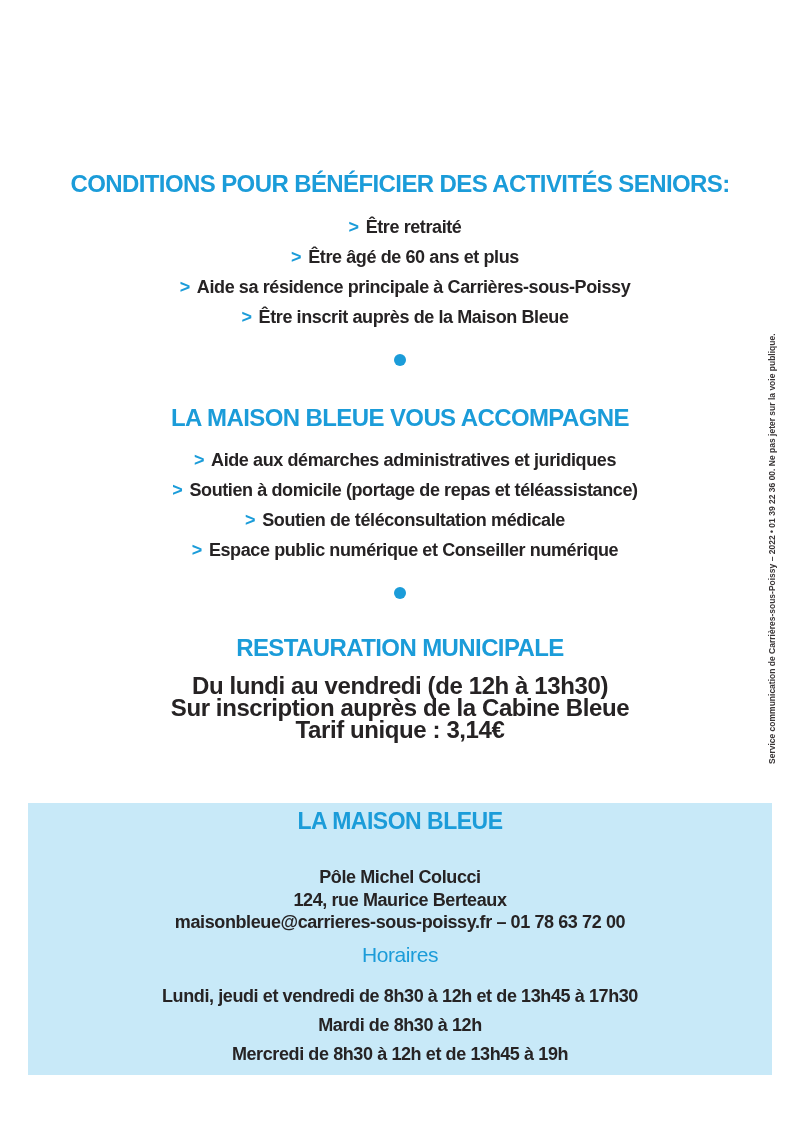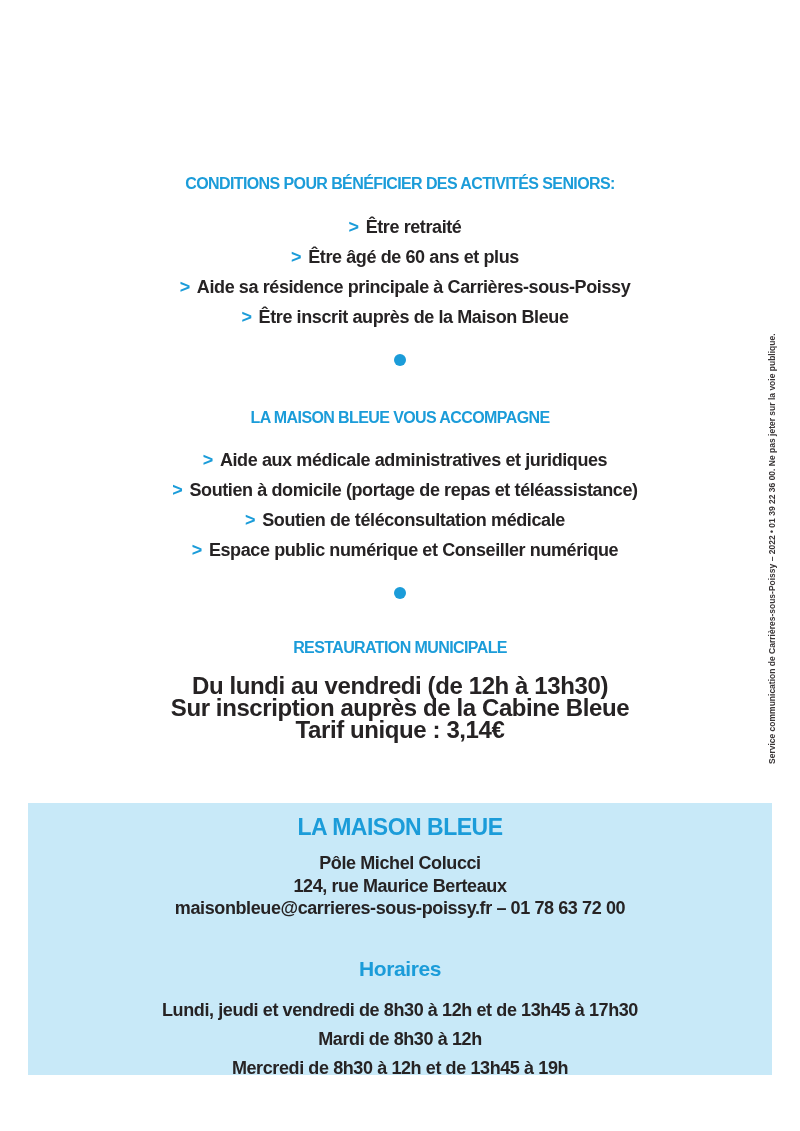--- a/index.html
+++ b/index.html
@@ -13,21 +13,21 @@
     width:800px;height:1131px;
     position:relative;
     font-family:"Liberation Sans","DejaVu Sans",sans-serif;
     color:var(--ink);
     overflow:hidden;
   }
   .page{position:absolute;inset:0;background:#fff;}
   .main{padding-top:170px;text-align:center;letter-spacing:-0.2px;}
   .section-title{
     color:var(--accent);
-    font-size:16px;
+    font-size:24px;
     font-weight:bold;
     letter-spacing:-0.6px;
     line-height:28px;
     margin:0 40px 14px;
   }
   .list .item{
     font-size:18px;
     line-height:30px;
     font-weight:bold;
     letter-spacing:-0.4px;
@@ -50,42 +50,42 @@
     line-height:22px;
     font-weight:bold;
     letter-spacing:-0.4px;
   }
   .contact-box{
     position:absolute;
     left:28px;top:803px;
     width:744px;height:272px;
     background:var(--box-bg);
     text-align:center;
-    padding-top:10px;
+    padding-top:4px;
   }
   .contact-box .box-title{
     color:var(--accent);
     font-size:23px;
     font-weight:bold;
     letter-spacing:-0.5px;
     line-height:28px;
   }
-  .address{margin-top:11px;}
+  .address{margin-top:31px;}
   .address .line{
     font-size:18px;
     font-weight:bold;
     letter-spacing:-0.4px;
     line-height:22.5px;
   }
   .hours-title{
     color:var(--accent);
     font-size:21px;
-    font-weight:bold;
+    font-weight:normal;
     letter-spacing:-0.4px;
-    margin-top:36px;
+    margin-top:8px;
     line-height:26px;
   }
   .hours{margin-top:14px;}
   .hours .line{
     font-size:18px;
     font-weight:bold;
     letter-spacing:-0.4px;
     line-height:29px;
   }
   .side-note{
@@ -121,21 +121,21 @@
         <div class="item"><span class="chev">&gt;</span><span>Aide sa résidence principale à Carrières-sous-Poissy</span></div>
         <div class="item"><span class="chev">&gt;</span><span>Être inscrit auprès de la Maison Bleue</span></div>
       </div>
     </section>
 
     <div class="sep-dot"></div>
 
     <section>
       <h2 class="section-title title-2">LA MAISON BLEUE VOUS ACCOMPAGNE</h2>
       <div class="list">
-        <div class="item"><span class="chev">&gt;</span><span>Aide aux médicale administratives et juridiques</span></div>
+        <div class="item"><span class="chev">&gt;</span><span>Aide aux démarches administratives et juridiques</span></div>
         <div class="item"><span class="chev">&gt;</span><span>Soutien à domicile (portage de repas et téléassistance)</span></div>
         <div class="item"><span class="chev">&gt;</span><span>Soutien de téléconsultation médicale</span></div>
         <div class="item"><span class="chev">&gt;</span><span>Espace public numérique et Conseiller numérique</span></div>
       </div>
     </section>
 
     <div class="sep-dot"></div>
 
     <section>
       <h2 class="section-title title-3">RESTAURATION MUNICIPALE</h2>

